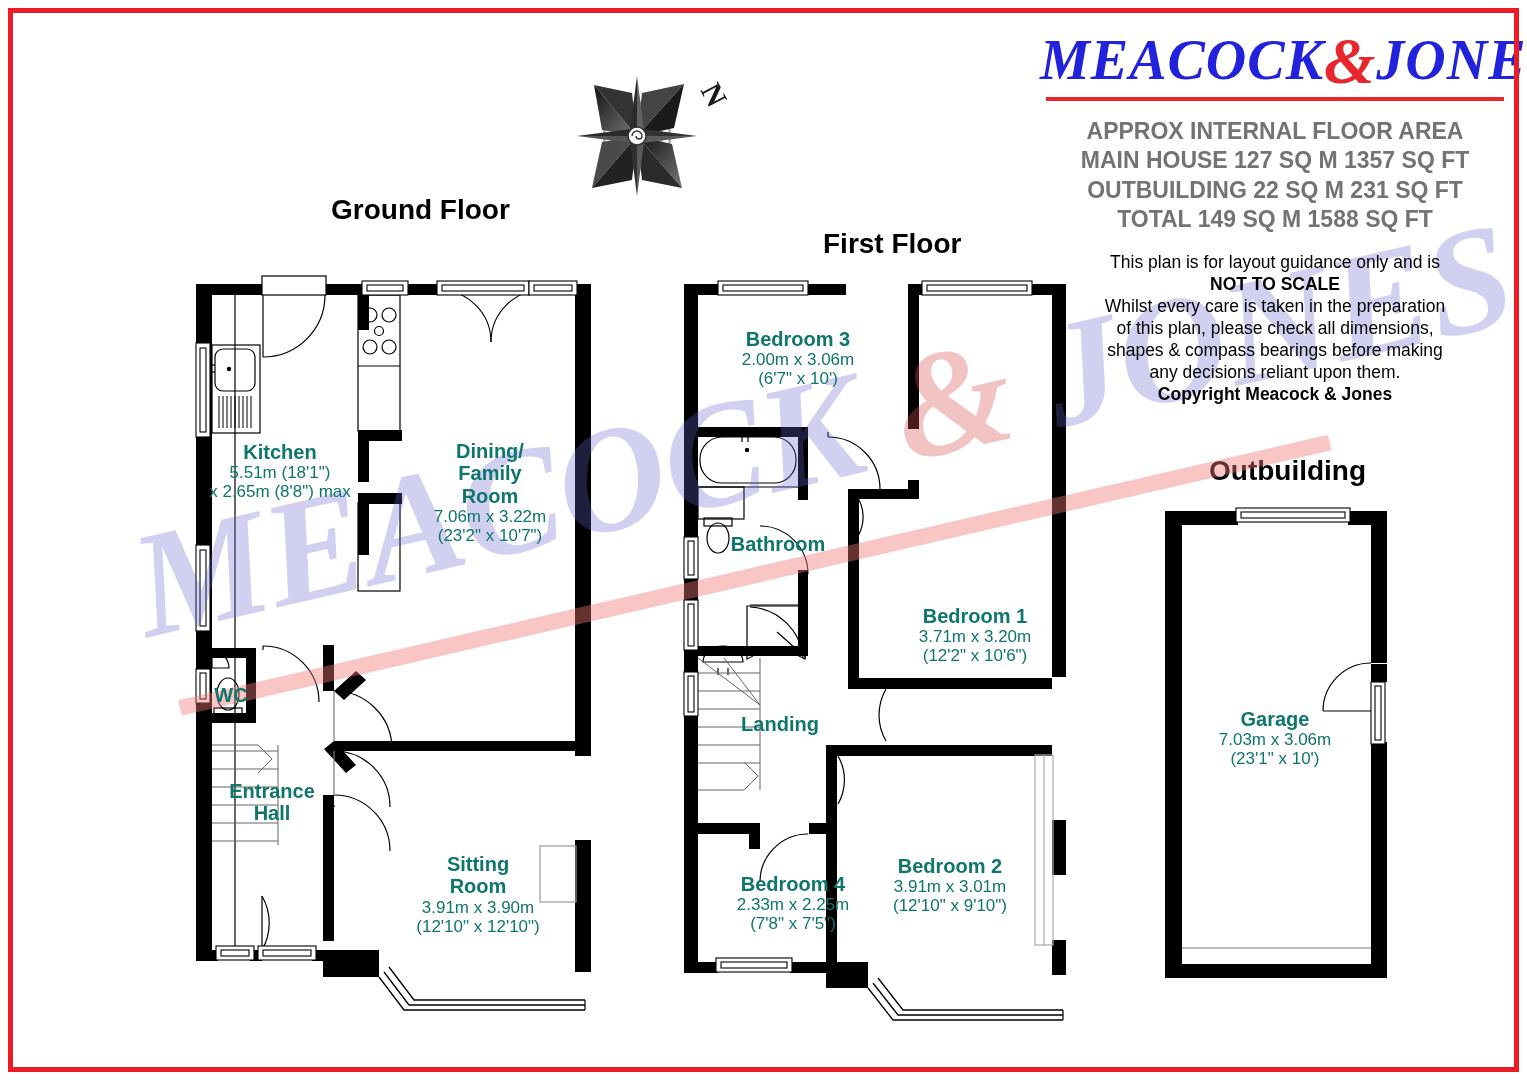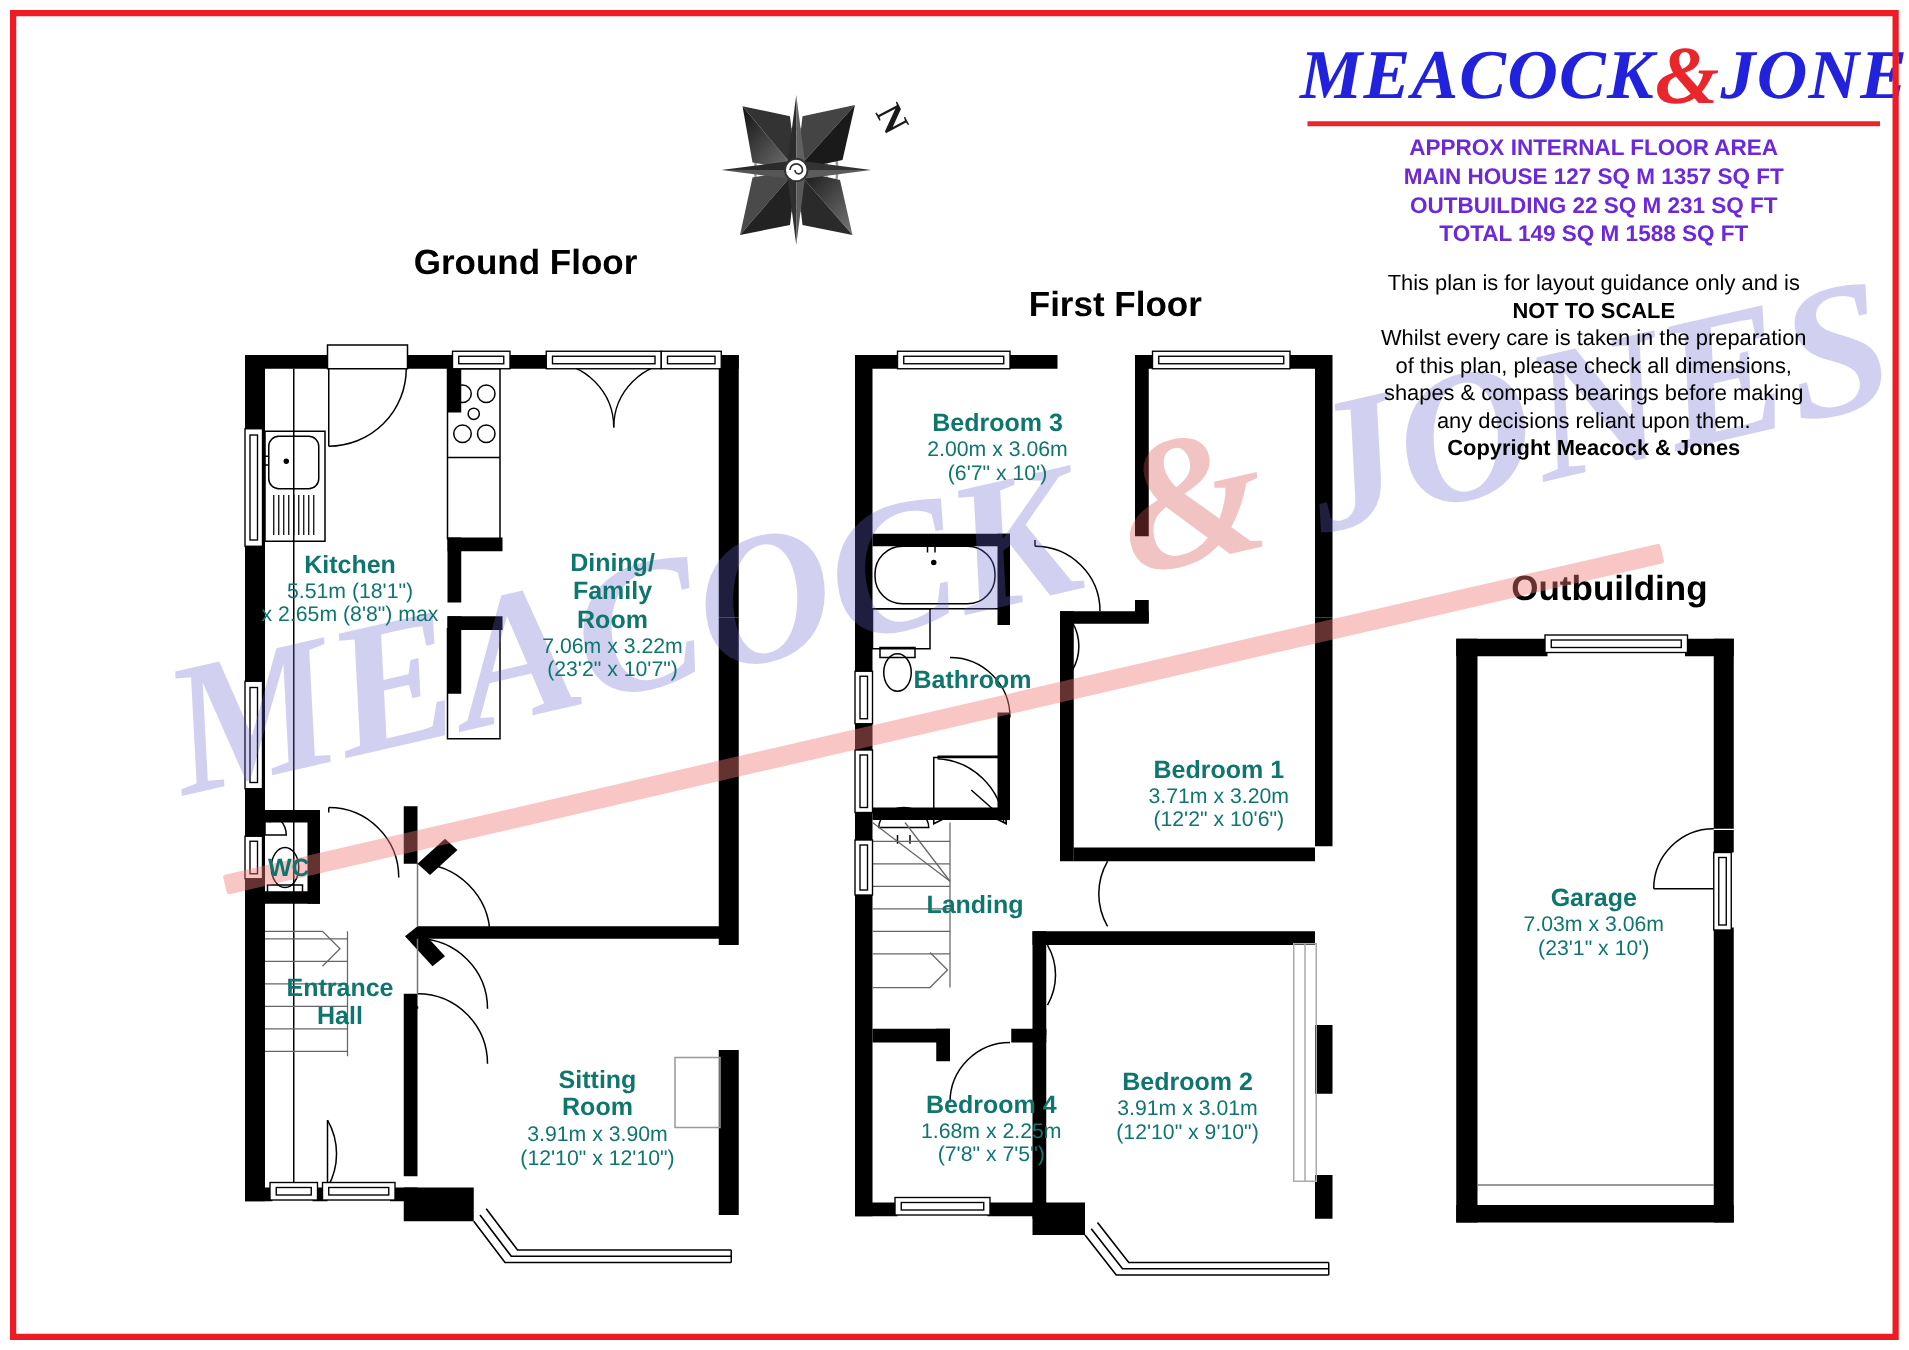--- a/index.html
+++ b/index.html
@@ -87,25 +87,25 @@
     font-family: "Liberation Serif", serif;
     font-style: italic;
     vertical-align: -4px;
   }
   #logo-rule {
     height: 4px;
     background: #e8262b;
     margin: 3px 6px 0 6px;
   }
   #areablock {
-    margin-top: 6px;
+    margin-top: 16px;
     font-weight: bold;
-    font-size: 18px;
+    font-size: 23px;
     line-height: 1.28;
-    color: #6d28d9;
+    color: #737373;
   }
   #discl {
     margin-top: 16px;
     font-size: 17.5px;
     line-height: 1.26;
     color: #000;
   }
   #discl .b { font-weight: bold; }
 
   
@@ -539,21 +539,21 @@
     <span class="rdim">3.71m x 3.20m</span>
     <span class="rdim">(12'2" x 10'6")</span>
   </div>
 
   <div class="room" style="left:700px; top:713px; width:160px;">
     <span class="rname">Landing</span>
   </div>
 
   <div class="room" style="left:690px; top:873px; width:206px;">
     <span class="rname">Bedroom 4</span>
-    <span class="rdim">1.68m x 2.25m</span>
+    <span class="rdim">2.33m x 2.25m</span>
     <span class="rdim">(7'8" x 7'5")</span>
   </div>
 
   <div class="room" style="left:840px; top:855px; width:220px;">
     <span class="rname">Bedroom 2</span>
     <span class="rdim">3.91m x 3.01m</span>
     <span class="rdim">(12'10" x 9'10")</span>
   </div>
 
   <div class="room" style="left:1175px; top:708px; width:200px;">

